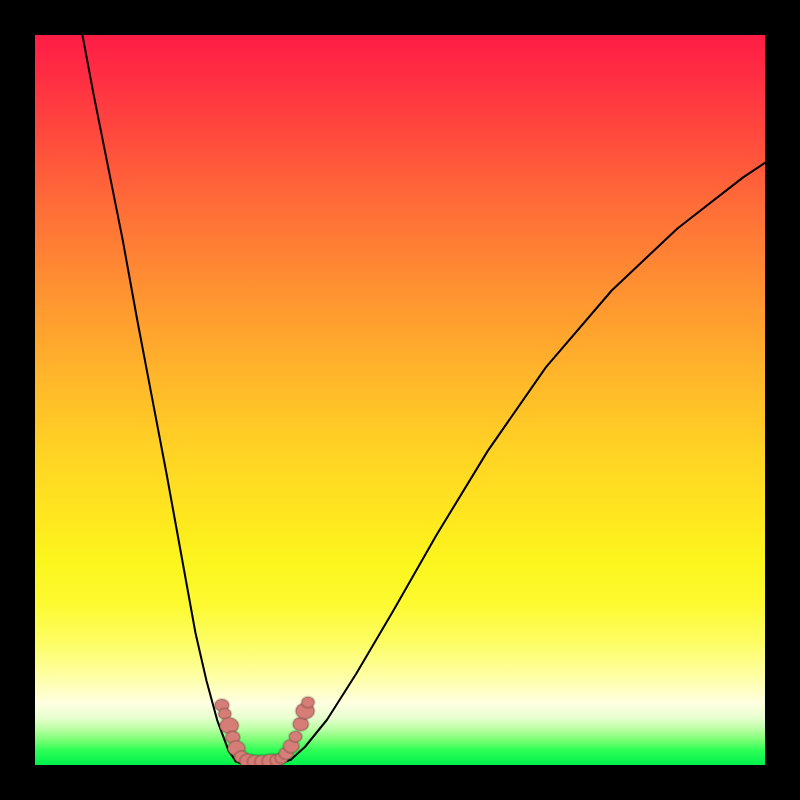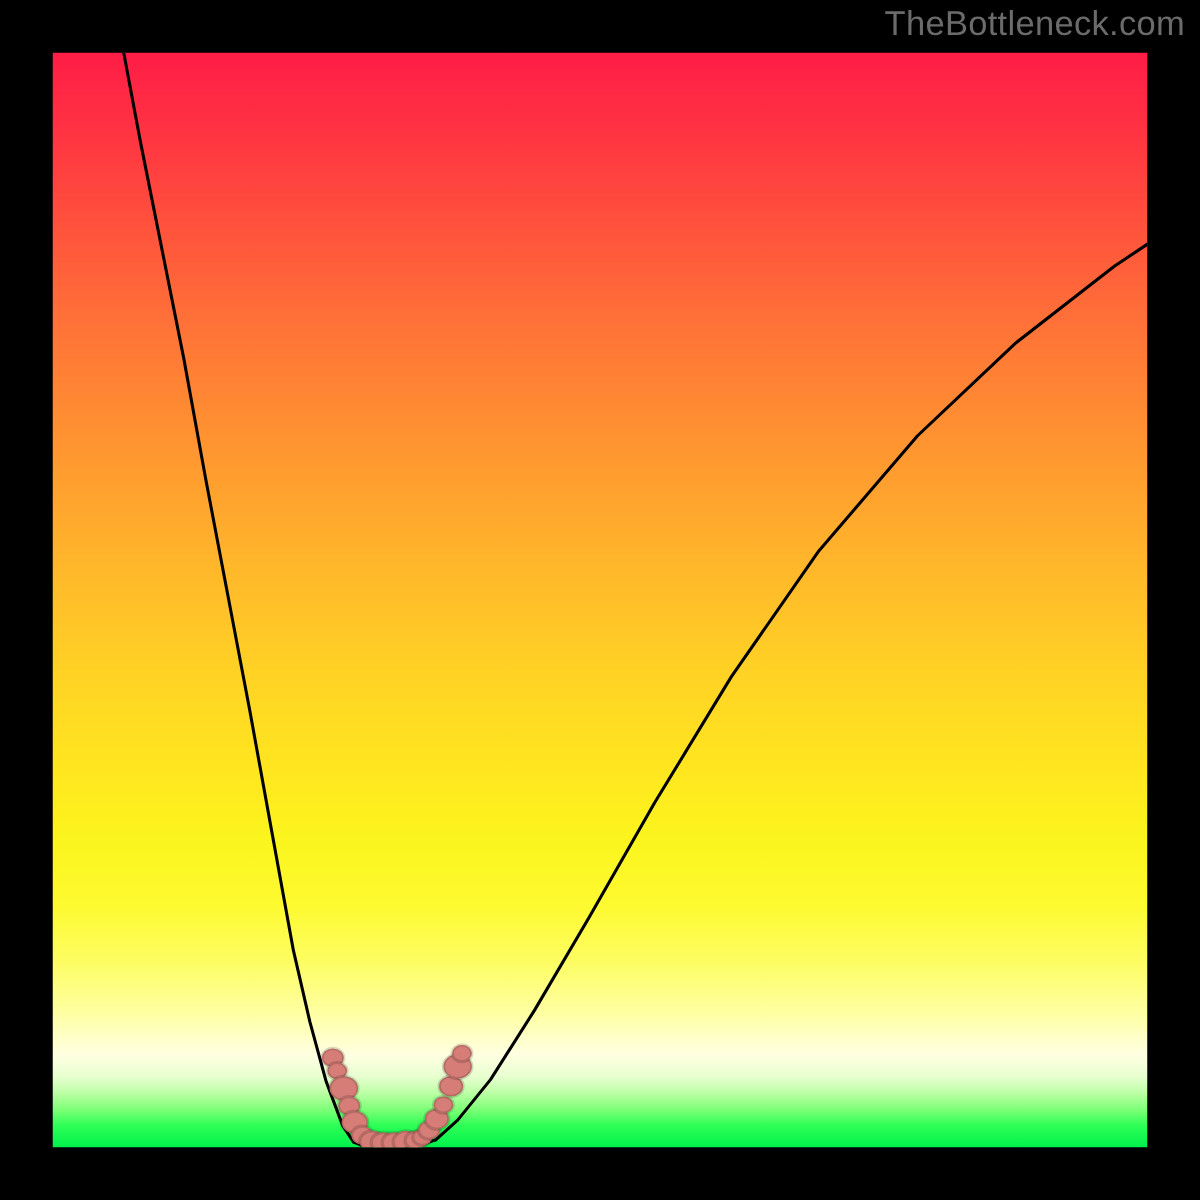--- a/index.html
+++ b/index.html
@@ -74,21 +74,20 @@
     fill: #d57d76;
     stroke: rgba(0,0,0,0.15);
     stroke-width: 0.3;
   }
 </style>
 </head>
 <body>
 
 <div class="frame">
 
-  <div class="watermark">TheBottleneck.com</div>
 
   <div class="plot">
     <div class="gradient-bg"></div>
 
     <svg class="curves" viewBox="0 0 100 100" preserveAspectRatio="none">
       <path id="curve-left" fill="none" stroke-width="0.28" stroke-linecap="round" stroke-linejoin="round" stroke="#000000" d="M6.500 0.000 L8.000 8.000 L10.000 18.000 L12.000 28.000 L14.000 39.000 L16.000 49.500 L18.000 60.000 L20.000 71.000 L22.000 82.000 L23.500 88.500 L25.000 94.000 L26.500 98.000 L27.500 99.500"></path>
       <path id="curve-floor" fill="none" stroke-width="0.28" stroke-linecap="round" stroke-linejoin="round" stroke="#000000" d="M27.500 99.500 L28.500 99.900 L30.000 99.950 L32.000 99.950 L33.500 99.800 L35.000 99.300"></path>
       <path id="curve-right" fill="none" stroke-width="0.28" stroke-linecap="round" stroke-linejoin="round" stroke="#000000" d="M35.000 99.300 L37.000 97.500 L40.000 93.800 L44.000 87.500 L49.000 79.000 L55.000 68.500 L62.000 57.000 L70.000 45.500 L79.000 35.000 L88.000 26.500 L97.000 19.500 L100.000 17.500"></path>
       <g id="markers">
           <ellipse cx="25.6" cy="91.8" rx="1" ry="0.85" class="marker"></ellipse>

